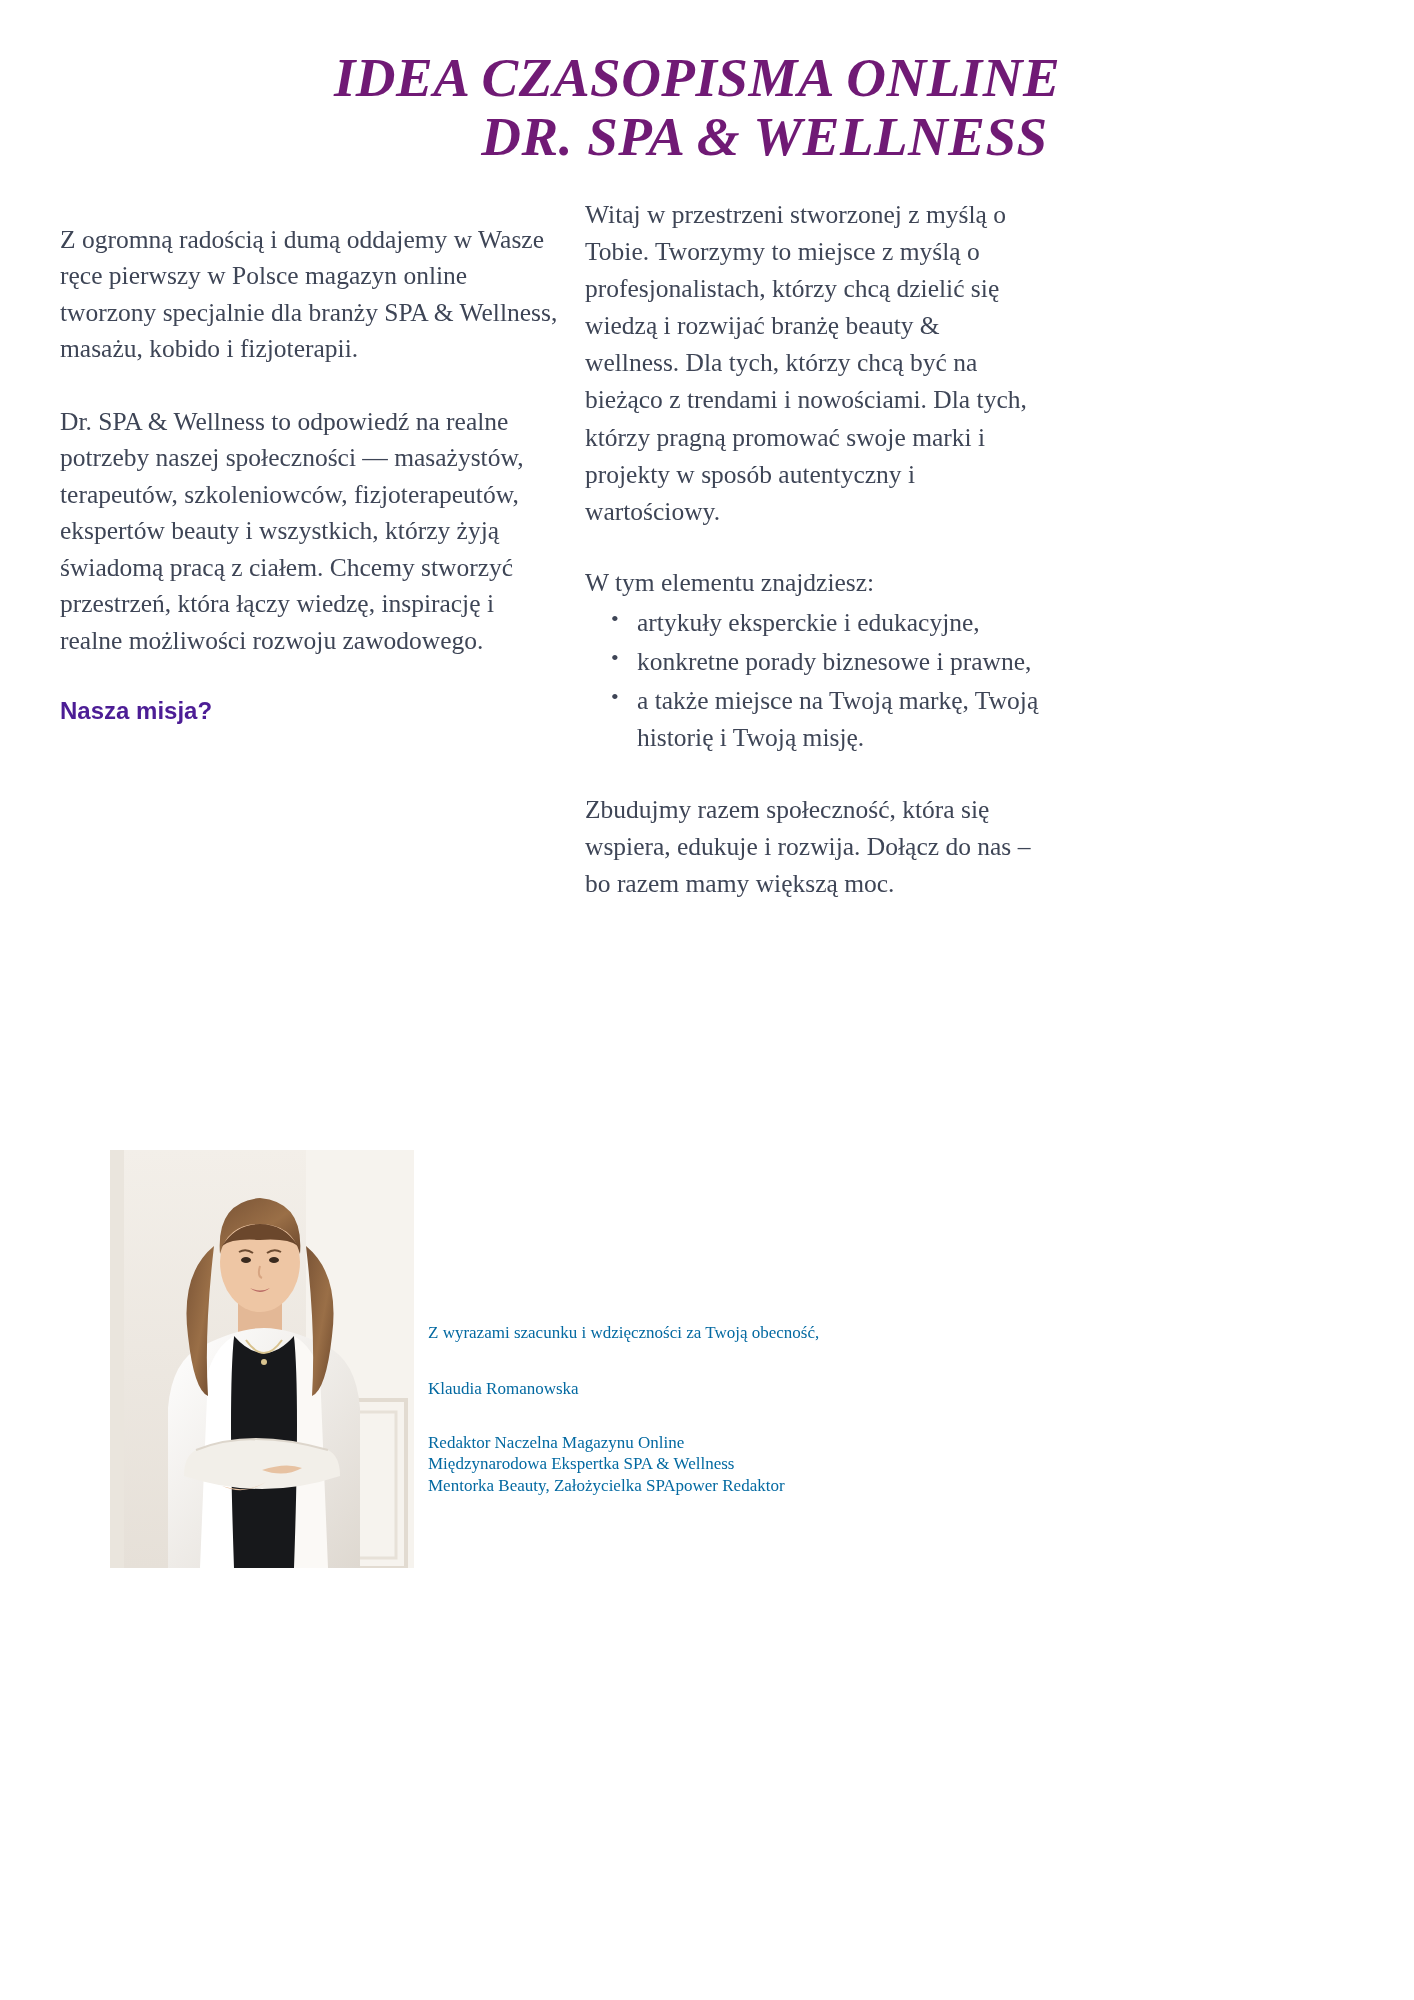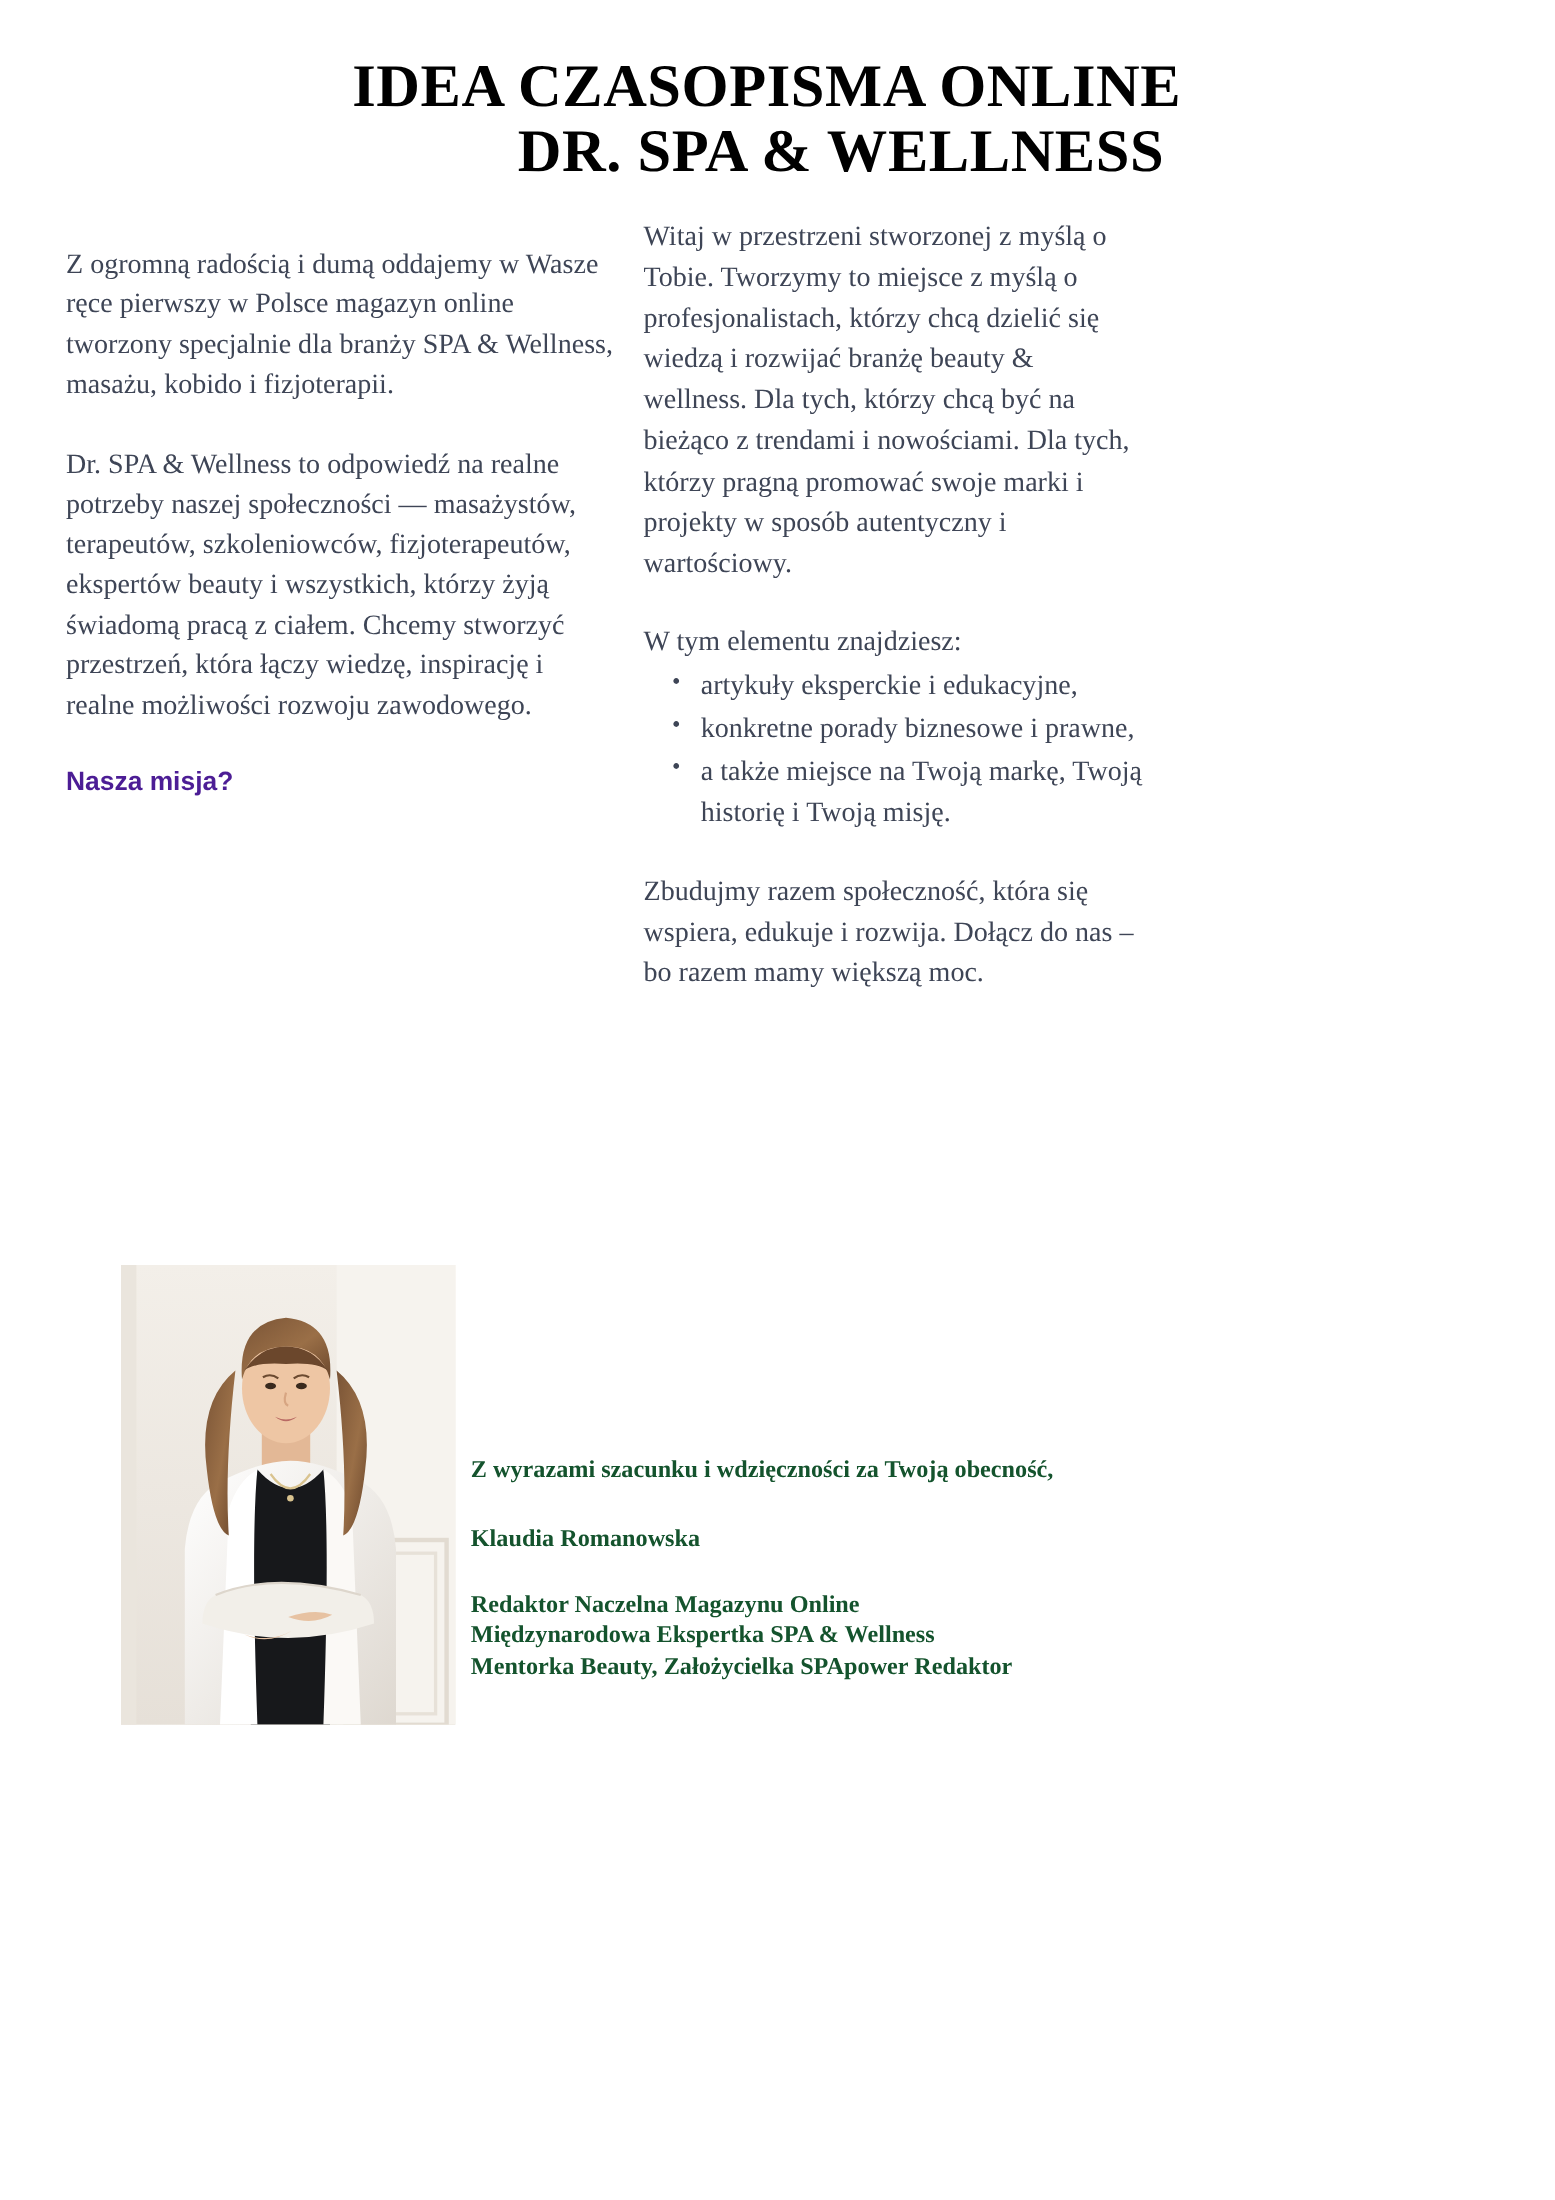--- a/index.html
+++ b/index.html
@@ -23,25 +23,26 @@
     left: 0;
     top: 48px;
     width: 1414px;
     padding: 0 60px 0 60px;
     box-sizing: border-box;
     text-align: center;
   }
   .title-line {
     font-family: "Liberation Serif", "DejaVu Serif", serif;
     font-weight: bold;
-    color: #000000;
+    color: #701a75;
     font-size: 55px;
     line-height: 1.08;
     letter-spacing: 0.5px;
     white-space: nowrap;
+    font-style: italic;
   }
   .title-line-1 { margin-left: -20px; }
   .title-line-2 { margin-left: 115px; }
 
   
   .col-left {
     position: absolute;
     left: 60px;
     top: 222px;
     width: 500px;
@@ -120,24 +121,24 @@
 
   
   .signature {
     position: absolute;
     left: 428px;
     top: 1322px;
     width: 600px;
     font-family: "Liberation Serif", "DejaVu Serif", serif;
   }
   .sig-line {
-    font-weight: bold;
-    font-size: 22px;
+    font-weight: normal;
+    font-size: 17px;
     line-height: 1.28;
-    color: #14532d;
+    color: #0369a1;
   }
   .sig-gap { height: 34px; }
   .sig-gap-sm { height: 32px; }
 </style>
 </head>
 <body>
 
 <div class="page">
 
   <div class="header">

